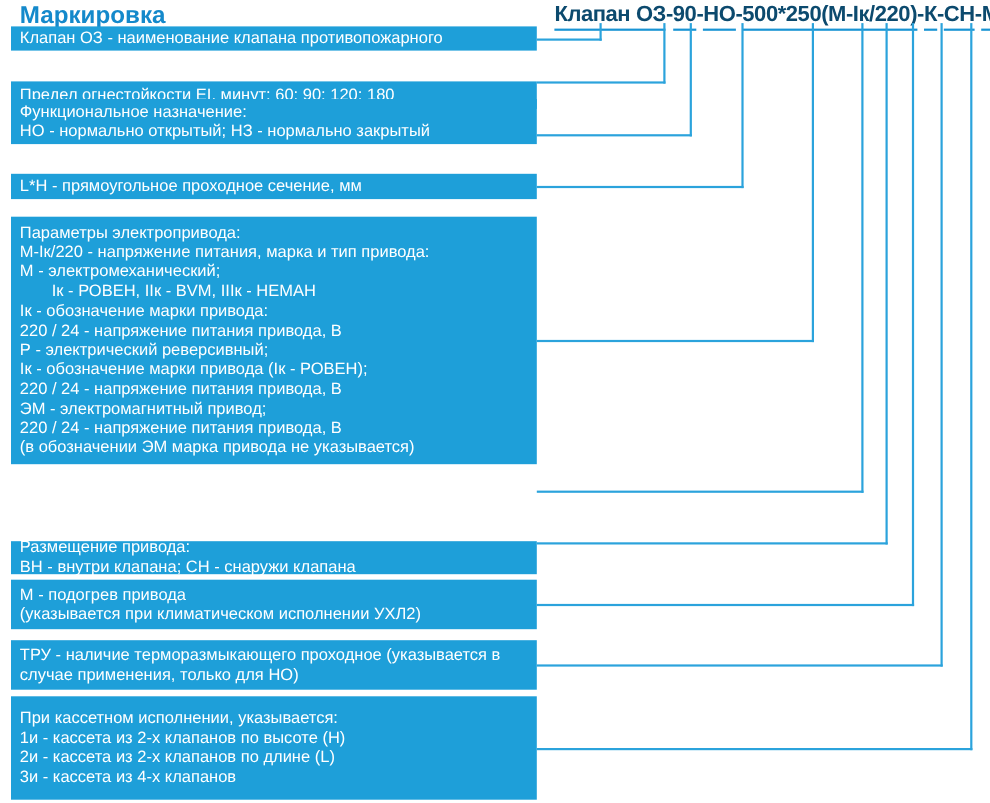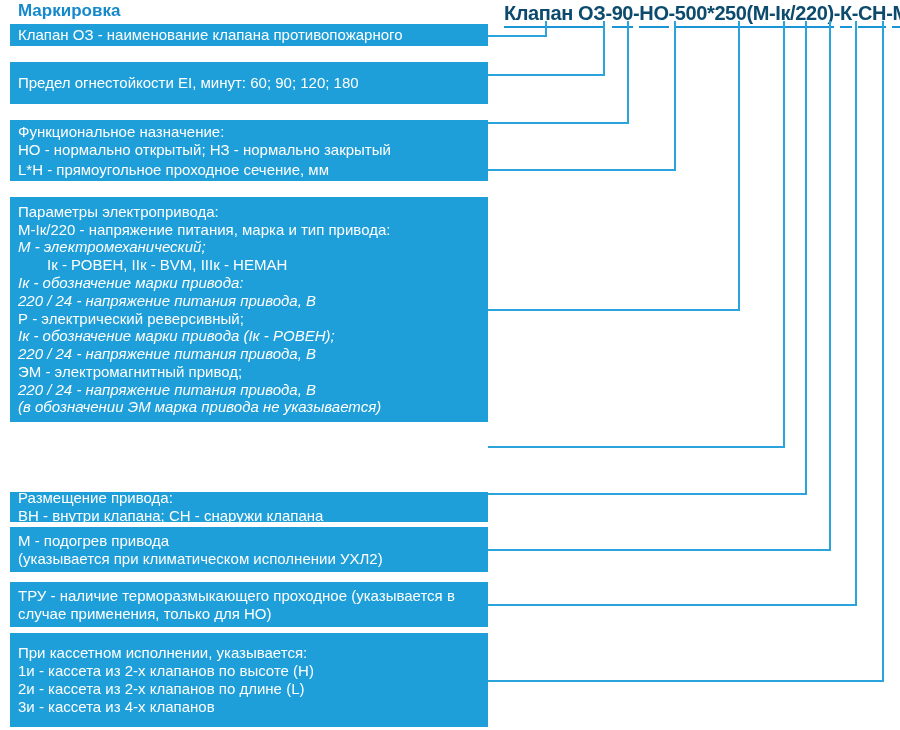--- a/index.html
+++ b/index.html
@@ -1,28 +1,28 @@
 <!DOCTYPE html>
 <html><head>
 <meta charset="utf-8">
 <style>
   html,body{margin:0;padding:0;background:#ffffff;}
   .canvas{position:relative;width:900px;height:730px;background:#ffffff;overflow:hidden;
           font-family:"Liberation Sans",sans-serif;}
-  .title{position:absolute;left:18px;top:1px;font-size:17px;font-weight:bold;color:#1489CB;}
+  .title{position:absolute;left:18px;top:1px;font-size:22px;font-weight:bold;color:#1489CB;}
   .code{position:absolute;left:504px;top:2px;font-size:20px;font-weight:bold;color:#0c4a6e;
         letter-spacing:-0.4px;white-space:nowrap;}
   .code .seg{display:inline-block;}
   .code .u{border-bottom:2px solid #1994D4;padding-bottom:1px;}
   .box{position:absolute;left:10px;width:478px;background:#1E9FD9;color:#ffffff;
        display:flex;flex-direction:column;justify-content:center;
        font-size:15px;line-height:17.8px;box-sizing:border-box;}
   .ln{padding-left:8px;white-space:nowrap;}
   .ind1{}
-  .ind2{font-style:italic;}
+  .ind2{}
   .ind3{padding-left:37px;}
   .conn{position:absolute;border-right:2px solid #2BA3DC;border-bottom:2px solid #2BA3DC;
         box-sizing:content-box;}
 </style>
 </head>
 <body>
 
 <div class="canvas">
 
   <div class="title">Маркировка</div>
@@ -37,25 +37,25 @@
   <div class="conn" style="left:488px;top:21px;width:295px;height:425px"></div>
   <div class="conn" style="left:488px;top:21px;width:317px;height:472px"></div>
   <div class="conn" style="left:488px;top:21px;width:341px;height:528px"></div>
   <div class="conn" style="left:488px;top:21px;width:367px;height:583px"></div>
   <div class="conn" style="left:488px;top:21px;width:394px;height:659px"></div>
 
   <div class="box" style="top:24px;height:22px">
     <div class="ln">Клапан ОЗ - наименование клапана противопожарного</div>
   </div>
 
-  <div class="box" style="top:62px;height:42px">
+  <div class="box" style="top:74px;height:25px">
     <div class="ln">Предел огнестойкости EI, минут: 60; 90; 120; 180</div>
   </div>
 
-  <div class="box" style="top:120px;height:41px">
+  <div class="box" style="top:90px;height:41px">
     <div class="ln">Функциональное назначение:</div>
     <div class="ln">НО - нормально открытый; НЗ - нормально закрытый</div>
   </div>
 
   <div class="box" style="top:158px;height:23px">
     <div class="ln">L*H - прямоугольное проходное сечение, мм</div>
   </div>
 
   <div class="box" style="top:197px;height:225px">
     <div class="ln">Параметры электропривода:</div>

